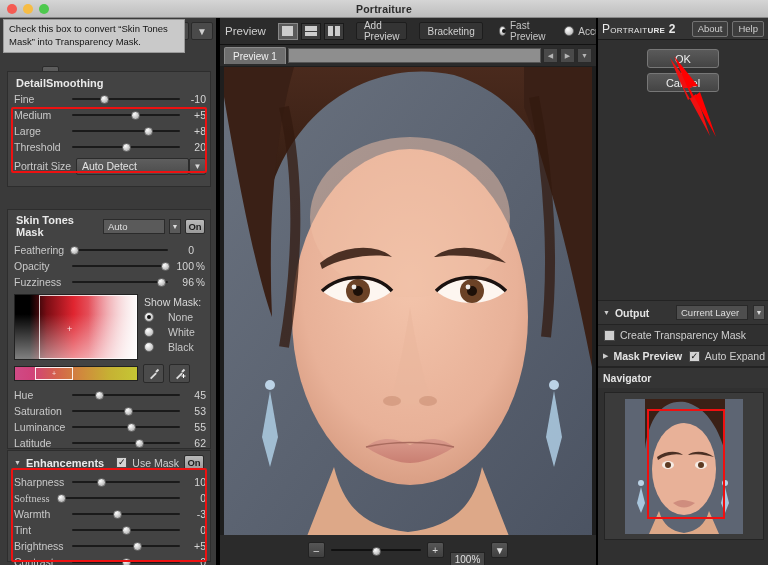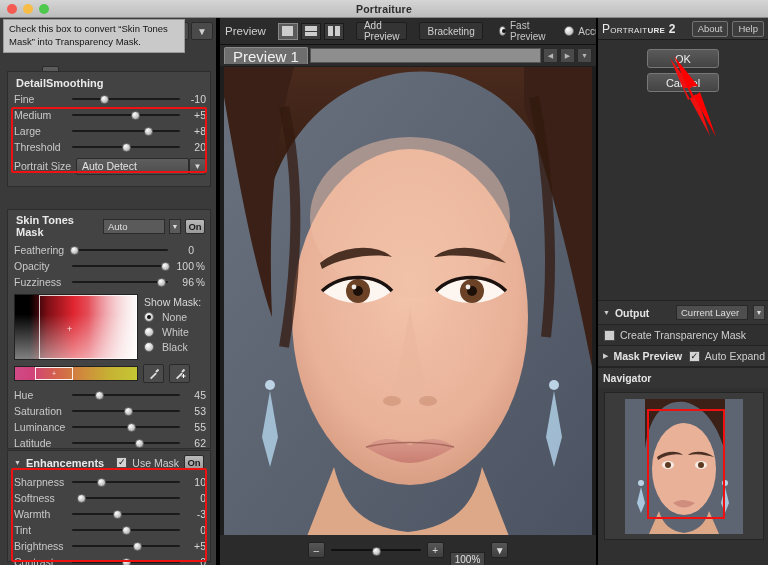--- a/index.html
+++ b/index.html
@@ -160,21 +160,21 @@
   .grad-sel {
     position: absolute; left: 24px; top: 0; right: 0; bottom: 0;
     border: 1px solid rgba(255,255,255,.8);
   }
   .grad-cross {
     position: absolute; left: 52px; top: 30px;
     color: rgba(255,255,255,.85); font-size: 9px; line-height: 1;
   }
   .show-mask { padding-top: 2px; }
   .show-mask .sm-title { color: #d8d8d8; font-size: 10.5px; margin-bottom: 3px; }
-  .radio-row { display: flex; align-items: center; gap: 8px; margin-bottom: 3px; }
+  .radio-row { display: flex; align-items: center; gap: 14px; margin-bottom: 3px; }
   .radio {
     width: 10px; height: 10px; border-radius: 50%;
     background: radial-gradient(circle at 35% 30%, #fff, #c6c6c6 70%, #999);
     border: 1px solid #6a6a6a; position: relative;
   }
   .radio.on::after {
     content: ""; position: absolute; left: 2px; top: 2px;
     width: 4px; height: 4px; border-radius: 50%; background: #141414;
   }
   .radio-row span { color: #c9c9c9; font-size: 10.5px; }
@@ -230,21 +230,21 @@
   }
   .rad-group { display: flex; align-items: center; gap: 4px; margin-left: 4px; }
   .rad-group span { color: #c6c6c6; font-size: 10px; }
 
   .tabs-row {
     position: absolute; left: 0; top: 27px; width: 376px; height: 21px;
     background: #2b2b2b; display: flex; align-items: center; padding: 0 4px; gap: 2px;
   }
   .ptab {
     height: 17px; padding: 0 8px; background: #6e6e6e; border: 1px solid #8a8a8a;
-    border-bottom: none; color: #f0f0f0; font-size: 15px;
+    border-bottom: none; color: #f0f0f0; font-size: 10px;
     display: flex; align-items: center; border-radius: 2px 2px 0 0;
   }
   .tab-filler { flex: 1; height: 15px; background: #8e8e8e; border: 1px solid #555; }
   .nav-btn {
     width: 15px; height: 15px; background: #4a4a4a; border: 1px solid #2a2a2a;
     color: #b5b5b5; font-size: 7px; display: flex; align-items: center; justify-content: center;
   }
 
   .image-stage {
     position: absolute; left: 4px; top: 49px; width: 368px; height: 482px;
@@ -530,21 +530,21 @@
         <div id="enh-sliders">
             <div class="slider-row">
               <div class="name" style="width: 58px;">Sharpness</div>
               <div class="track-wrap">
                 <div class="track"></div>
                 <div class="knob" style="left: 27%;"></div>
               </div>
               <div class="val">10</div>
             </div>
             <div class="slider-row">
-              <div class="name" style="width: 65px;">Softness</div>
+              <div class="name" style="width: 45px; font-family: Liberation Serif, serif;">Softness</div>
               <div class="track-wrap">
                 <div class="track"></div>
                 <div class="knob" style="left: 2%;"></div>
               </div>
               <div class="val">0</div>
             </div>
             <div class="slider-row">
               <div class="name" style="width: 58px;">Warmth</div>
               <div class="track-wrap">
                 <div class="track"></div>

